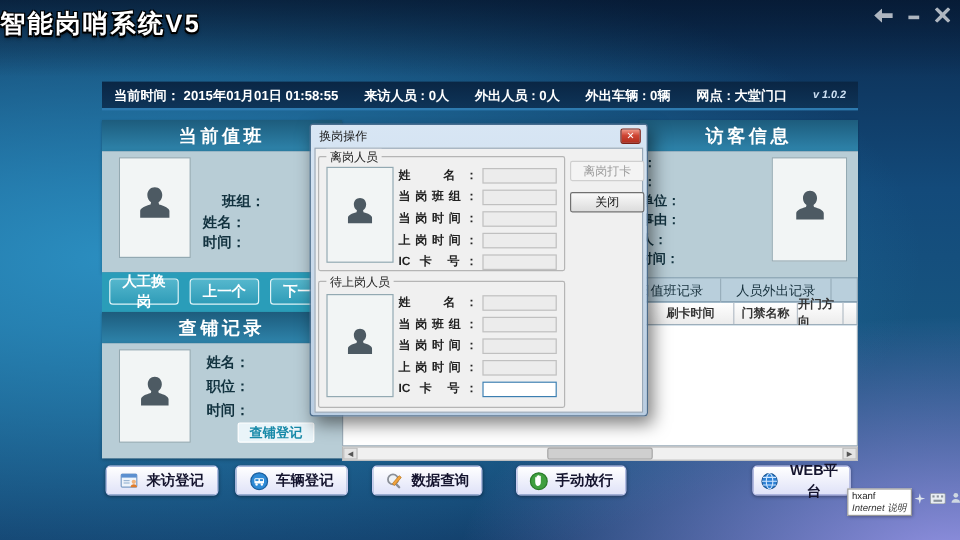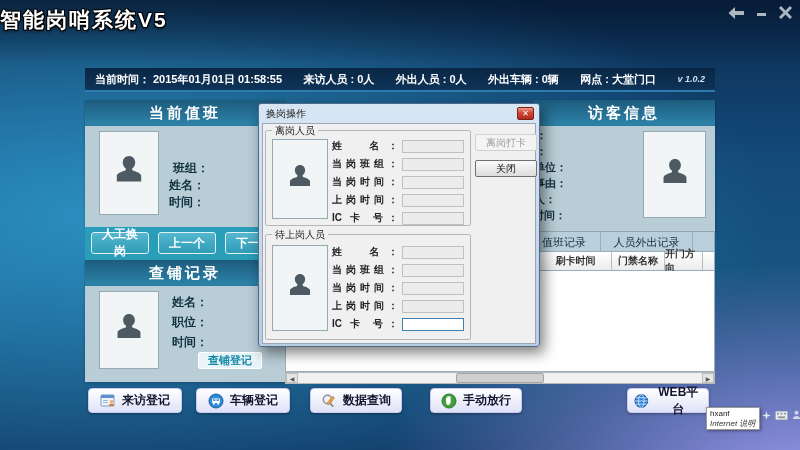--- a/index.html
+++ b/index.html
@@ -116,21 +116,21 @@
     <div class="version">v 1.0.2</div>
   </div>
 
   <div class="panel-header" style="left:85px;top:100px;width:200px;">当前值班</div>
   <div class="panel-body" style="left:85px;top:126px;width:200px;height:101px;"></div>
   <div class="photo" style="left:99px;top:131px;width:60px;height:84px;">
     <svg width="34" height="40" viewBox="0 0 24 28">
         <path d="M12 2c2.6 0 4.4 2 4.4 4.6 0 1.8-.9 3.4-2.2 4.2l.3 1.4c3.2.8 6.1 2.3 6.1 3.8V20H3.4v-4c0-1.5 2.9-3 6.1-3.8l.3-1.4C8.5 10 7.6 8.4 7.6 6.6 7.6 4 9.4 2 12 2z" fill="#4d5a63"></path>
       </svg>
   </div>
-  <div class="flabel" style="left:173px;top:160px;font-family:Liberation Serif, serif;">班组：</div>
+  <div class="flabel" style="left:185px;top:160px;font-family:Liberation Serif, serif;">班组：</div>
   <div class="flabel" style="left:169px;top:177px;">姓名：</div>
   <div class="flabel" style="left:169px;top:194px;">时间：</div>
 
   <div class="teal-strip"></div>
   <button class="btn-teal" style="left:91px;top:232px;width:58px;">人工换岗</button>
   <button class="btn-teal" style="left:158px;top:232px;width:58px;">上一个</button>
   <button class="btn-teal" style="left:225px;top:232px;width:58px;">下一个</button>
 
   <div class="panel-header" style="left:85px;top:260px;width:200px;">查铺记录</div>
   <div class="panel-body" style="left:85px;top:286px;width:200px;height:96px;"></div>

